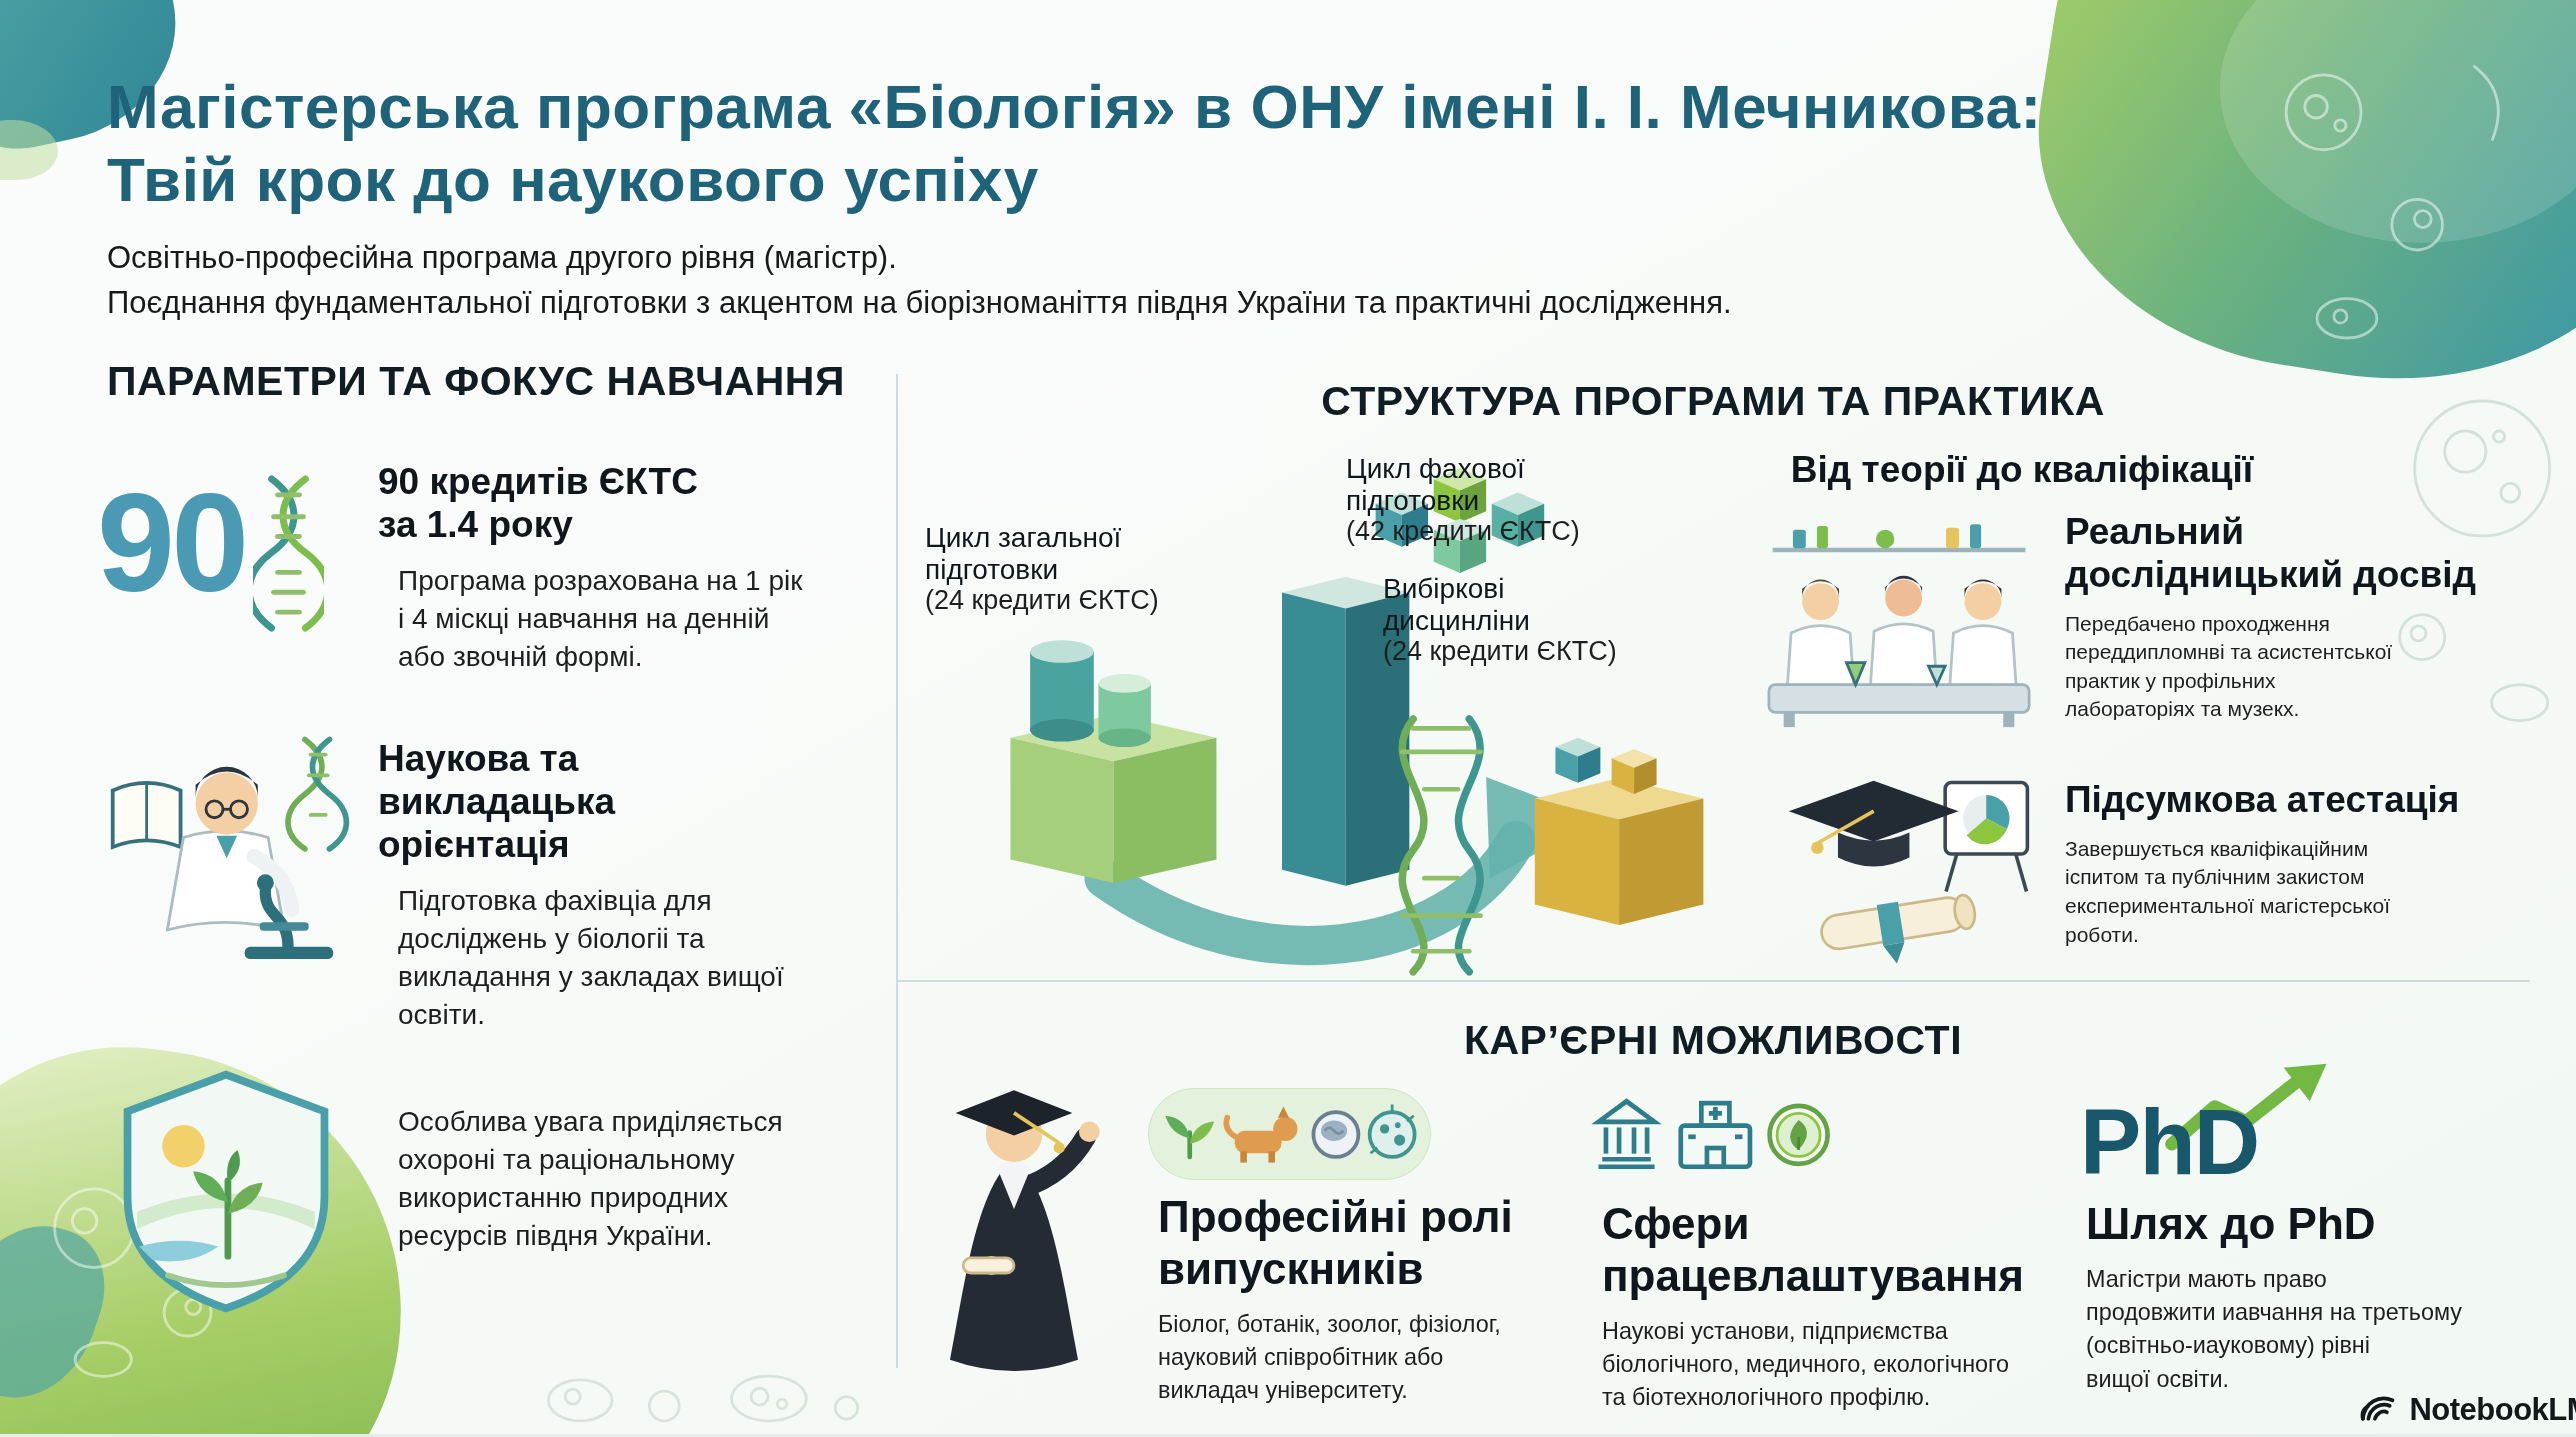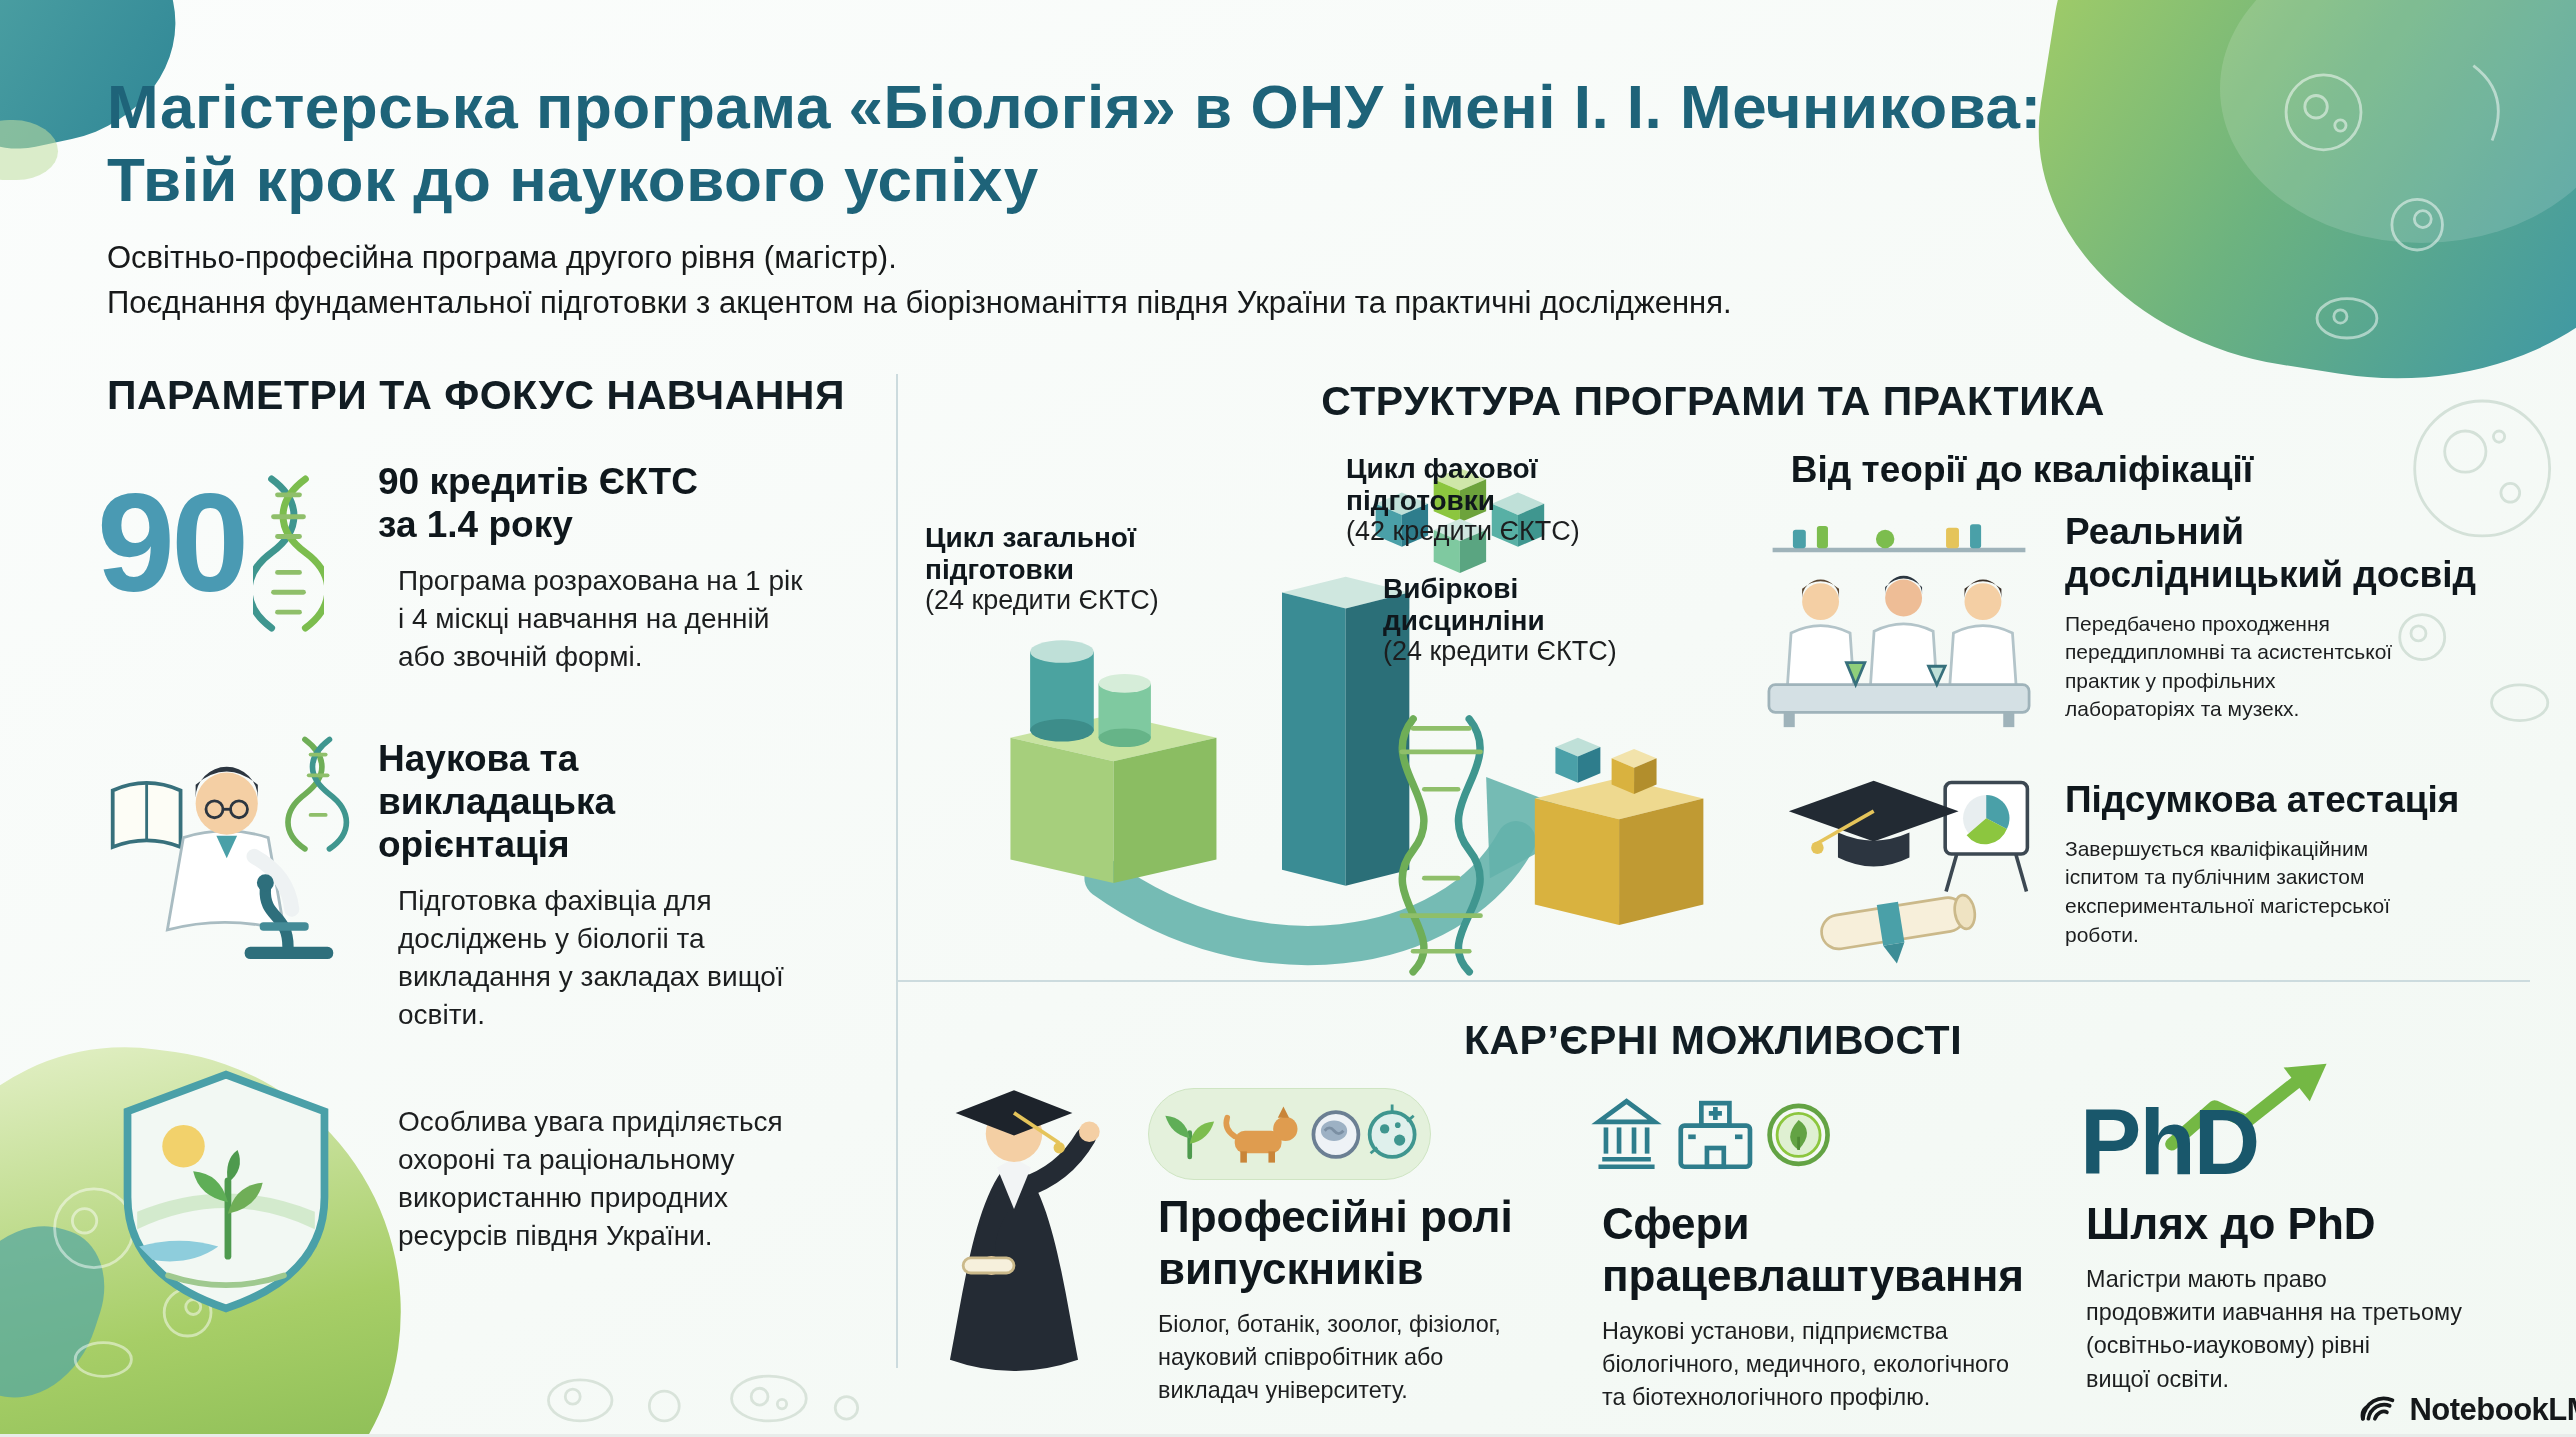--- a/index.html
+++ b/index.html
@@ -22,21 +22,21 @@
   .blob-bl { left:-103px; bottom:-122px; width:505px; height:505px;
     background:linear-gradient(160deg,#eaf4d2 0%,#a7ce67 55%,#79b24a 100%); border-radius:46% 54% 50% 50%; transform:rotate(8deg); }
   .blob-bl-teal { left:-43px; bottom:34px; width:140px; height:178px; background:#57a89f; opacity:.75; border-radius:60% 40% 55% 45%; transform:rotate(18deg); }
 
   
   .title { font-size:62px; line-height:1.17; font-weight:800; color:#1e6379; letter-spacing:0.5px; }
   .subtitle { font-size:31px; line-height:1.45; color:#17191a; }
   .section-h { font-size:41px; font-weight:800; color:#121d23; letter-spacing:0.5px; }
   .item-h { font-size:37px; line-height:1.16; font-weight:800; color:#0f171c; }
   .item-body { font-size:28px; line-height:1.36; color:#1c1e1f; margin-top:15px;margin-left:20px; }
-  .label-title { font-size:28px; line-height:1.13; font-weight:700; color:#0f171c; }
+  .label-title { font-size:28px; line-height:1.13; font-weight:400; color:#0f171c; }
   .label-credits { font-size:27px; color:#1c1e1f; }
   .qual-h { font-size:37px; line-height:1.16; font-weight:800; color:#0f171c; }
   .qual-body { font-size:21px; line-height:1.36; color:#1c1e1f; margin-top:13px; }
   .career-h { font-size:44px; line-height:1.18; font-weight:800; color:#0f171c; }
   .career-body { font-size:23.4px; line-height:1.42; color:#1c1e1f; margin-top:13px; }
   .divider-v { width:1.9px; background:#ccdbde; }
   .divider-h { height:1.9px; background:#ccdbde; }
   .num90 { font-size:140px; font-weight:800; color:#4a9ab3; line-height:1; letter-spacing:-3.7px; }
   .phd-word { font-size:92px; font-weight:900; color:#19576b; letter-spacing:-1.9px; line-height:1; }
   .pill { background:#e4f1dc; border:1.9px solid #cfe5c3; border-radius:46px; display:flex; align-items:center; justify-content:center; }
@@ -101,21 +101,21 @@
         <circle cx="276" cy="44" r="5"></circle>
       <circle cx="345" cy="48" r="12"></circle>
     </g>
   </svg>
 
   <div class="abs title pre" style="left:107px;top:71px;width:2293px">Магістерська програма «Біологія» в ОНУ імені І. І. Мечникова:
 Твій крок до наукового успіху</div>
   <div class="abs subtitle pre" style="left:107px;top:236px;width:1966px">Освітньо-професійна програма другого рівня (магістр).
 Поєднання фундаментальної підготовки з акцентом на біорізноманіття півдня України та практичні дослідження.</div>
 
-  <div class="abs section-h" style="left:107px;top:372px">ПАРАМЕТРИ ТА ФОКУС НАВЧАННЯ</div>
+  <div class="abs section-h" style="left:107px;top:358px">ПАРАМЕТРИ ТА ФОКУС НАВЧАННЯ</div>
 
   <div class="abs" style="left:97px;top:473px;display:flex;align-items:flex-start">
     <span class="num90">90</span>
     <svg style="width:71px;height:159px;margin-left:7.5px" viewBox="0 0 70 160">
       <g fill="none" stroke-linecap="round">
         <path d="M18,6 C48,28 48,58 18,80 S-12,134 18,156" stroke="#3f968f" stroke-width="7"></path>
         <path d="M52,6 C22,28 22,58 52,80 S82,134 52,156" stroke="#7cbd4e" stroke-width="7"></path>
         <g stroke="#8fbf6a" stroke-width="5">
           <line x1="24" y1="22" x2="46" y2="22"></line>
             <line x1="20" y1="44" x2="50" y2="44"></line>

